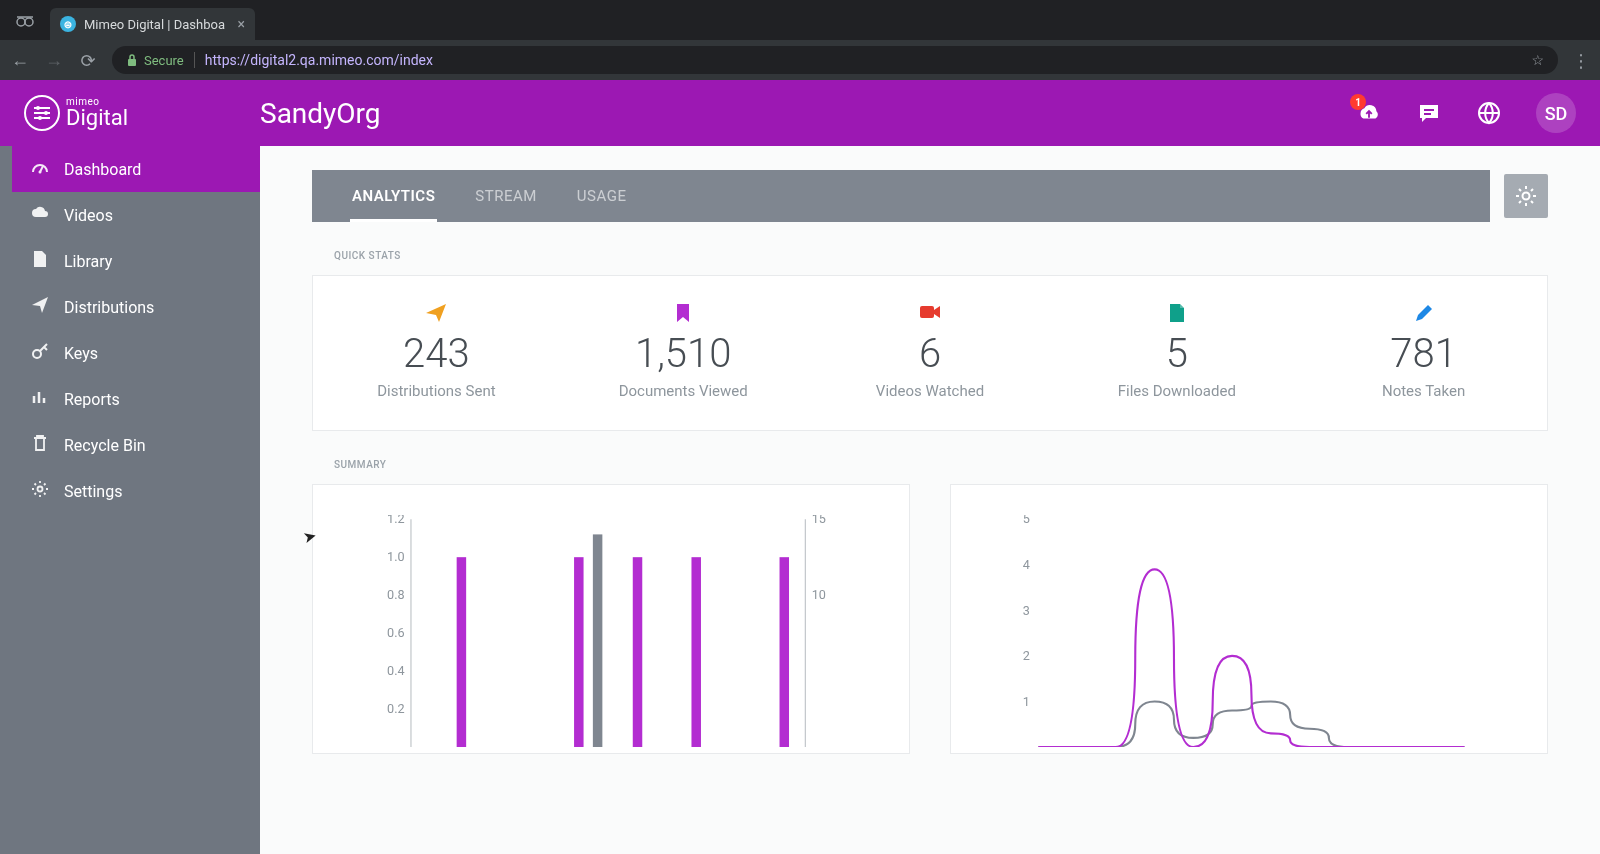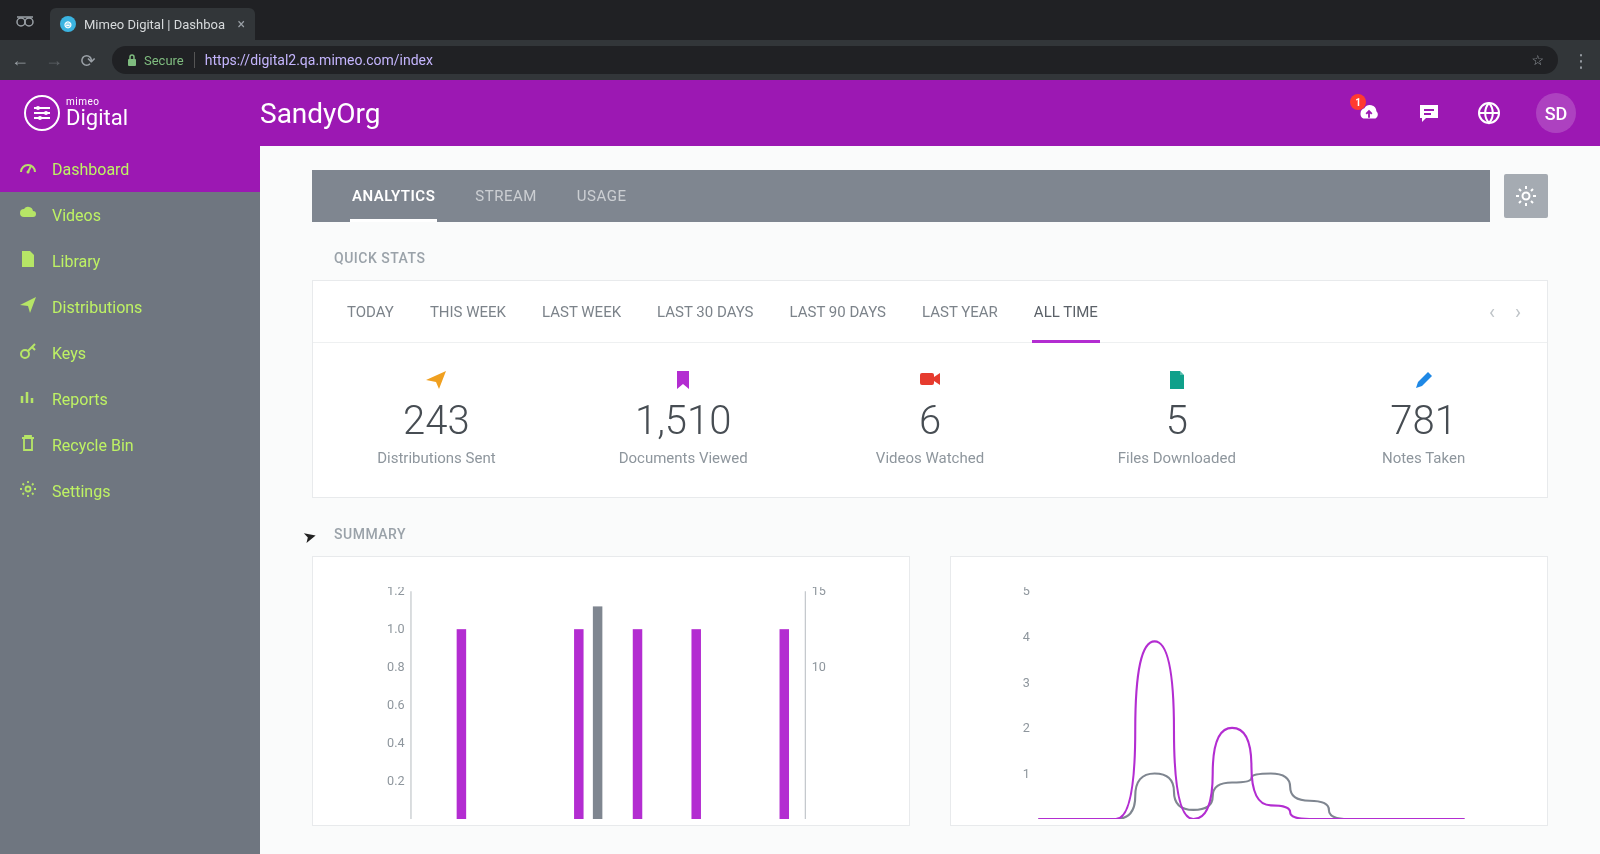--- a/index.html
+++ b/index.html
@@ -32,35 +32,35 @@
   .brand-title { font-size:22px;font-weight:400; }
   .org-name { font-size:28px; font-weight:400; }
   .header-spacer { flex:1; }
   .header-actions { display:flex; align-items:center; gap:34px; }
   .hdr-icon { position:relative; width:26px;height:26px; display:flex;align-items:center;justify-content:center; }
   .badge { position:absolute;top:-6px;left:-6px;width:16px;height:16px;border-radius:50%;background:#ff3b30;color:#fff;font-size:10px;display:flex;align-items:center;justify-content:center;font-weight:bold; }
   .avatar { width:40px;height:40px;border-radius:50%;background:rgba(255,255,255,0.18);display:flex;align-items:center;justify-content:center;font-size:18px;font-weight:500; }
 
   
   .body { flex:1; display:flex; }
-  .sidebar { width:260px; background:#6f7680; color:#bef264; font-size:16px; }
+  .sidebar { width:260px; background:#6f7680; color:#ffffff; font-size:16px;padding-left:12px; }
   .side-item { height:46px; display:flex; align-items:center; gap:14px; padding:0 18px; position:relative; cursor:pointer; }
   .side-item.active { background:#9c18b3; }
   .side-item.active::after { content:""; position:absolute; right:-12px; top:50%; transform:translateY(-50%); border:12px solid transparent; border-left-color:#9c18b3; }
   .side-icon { width:20px;text-align:center;opacity:0.9; }
 
   .main { flex:1; background:#fafbfb; padding: 24px 52px 0 52px; overflow:hidden; }
   .tabs-row { display:flex; align-items:center; gap:14px; }
   .tabs { flex:1; height:52px; background:#7f8690; display:flex; align-items:center; padding:0 20px; color:#e5e7e9; font-size:15px; letter-spacing:0.5px; }
   .tab-item { padding: 0 20px; height:100%; display:flex;align-items:center; cursor:pointer; position:relative; opacity:0.75; }
   .tab-item.active { opacity:1; color:#fff; font-weight:600; }
   .tab-item.active::after { content:""; position:absolute; left:18px; right:18px; bottom:0; height:3px; background:#fff; }
   .gear-btn { width:44px;height:44px;background:#a5abb2;display:flex;align-items:center;justify-content:center;color:#fff; border-radius:2px; }
 
-  .section-label { margin-top:28px; font-size:14px; color:#9aa2a9; letter-spacing:0.5px; font-weight:500; padding-left:22px; }
+  .section-label { margin-top:28px; font-size:10px; color:#9aa2a9; letter-spacing:0.5px; font-weight:500; padding-left:22px; }
 
   .card { margin-top:14px; background:#fff; border:1px solid #e8eaec; }
   .period-row { height:62px; border-bottom:1px solid #eef0f1; display:flex; align-items:center; padding:0 16px; gap:0; color:#7c838a; font-size:15px; position:relative; }
   .period { padding:0 18px; height:100%; display:flex;align-items:center; cursor:pointer; position:relative; white-space:nowrap; }
   .period.active { color:#5b6168; }
   .period.active::after { content:""; position:absolute; left:16px; right:16px; bottom:-1px; height:3px; background:#b32dd1; }
   .period-spacer { flex:1; }
   .chevron { color:#bfc4c8; font-size:20px; padding:0 10px; cursor:pointer; }
 
   .stats-row { display:flex; padding: 26px 0 30px; }
@@ -229,32 +229,20 @@
           <svg width="24" height="24" viewBox="0 0 24 24">
               <circle cx="12" cy="12" r="3.5" fill="none" stroke="#fff" stroke-width="2"></circle>
               <path d="M12 2 V5 M12 19 V22 M2 12 H5 M19 12 H22 M5 5 L7 7 M17 17 L19 19 M19 5 L17 7 M7 17 L5 19" stroke="#fff" stroke-width="2"></path>
             </svg>
         </div>
       </div>
 
       <div class="section-label">QUICK STATS</div>
 
       <div class="card">
-        <div class="period-row" id="periods">
-        <span class="period">TODAY</span>
-            <span class="period">THIS WEEK</span>
-            <span class="period">LAST WEEK</span>
-            <span class="period">LAST 30 DAYS</span>
-            <span class="period">LAST 90 DAYS</span>
-            <span class="period">LAST YEAR</span>
-            <span class="period active">ALL TIME</span>
-            <span class="period-spacer"></span>
-            <span class="chevron">‹</span>
-            <span class="chevron">›</span>
-          </div>
         <div class="stats-row" id="stats">
             <div class="stat">
               <div class="stat-icon"><svg width="22" height="22" viewBox="0 0 22 22">
                   <path d="M1 11 L21 2 L14 20 L11 13 Z" fill="#f0a020"></path>
                 </svg></div>
               <div class="stat-val">243</div>
               <div class="stat-label">Distributions Sent</div>
             </div>
             <div class="stat">
               <div class="stat-icon"><svg width="18" height="22" viewBox="0 0 18 22">

